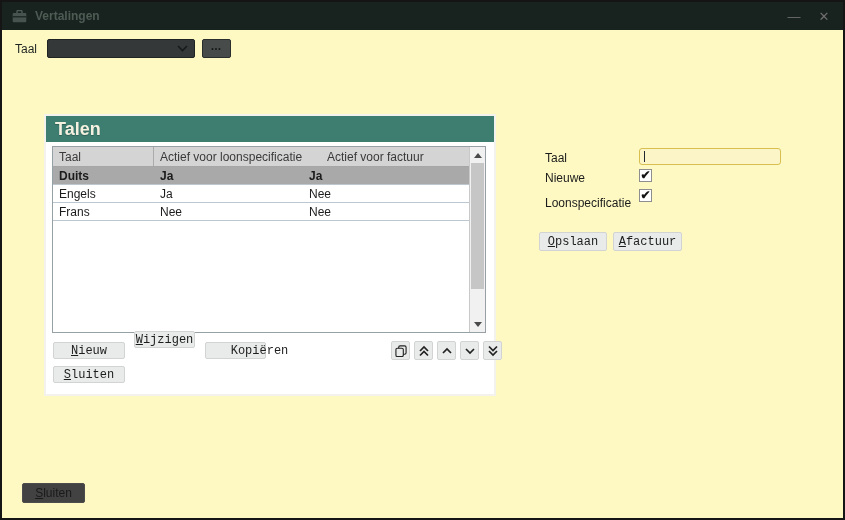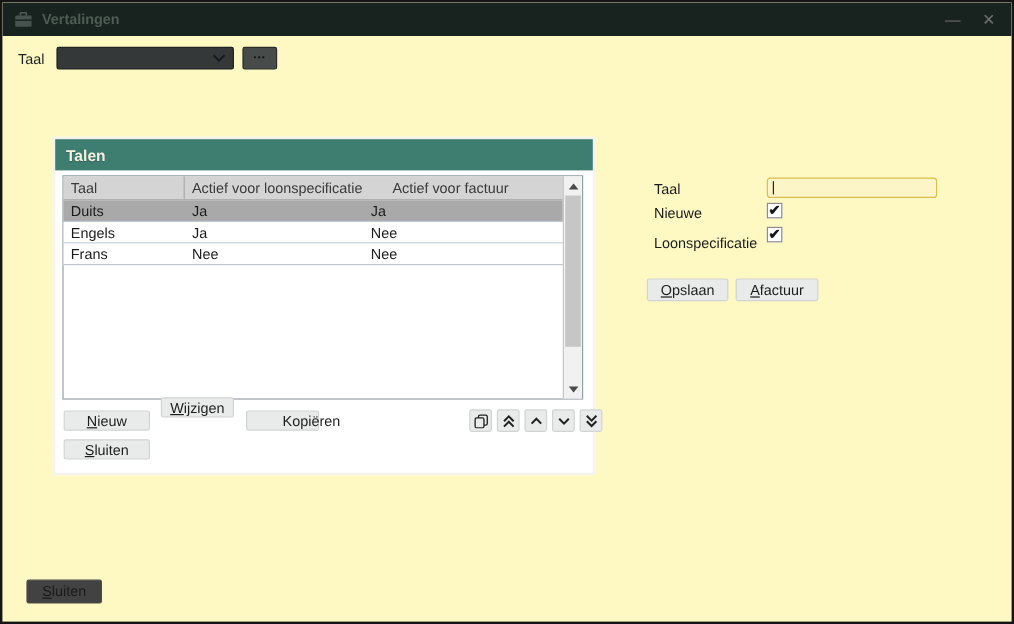--- a/index.html
+++ b/index.html
@@ -34,58 +34,58 @@
     position:absolute; left:200px; top:37px; width:29px; height:19px;
     background:#474B4A; border:1px solid #2A2E2D; border-radius:2px;
     color:#161A19; font-size:12px; font-weight:bold; line-height:15px; text-align:center;
   }
 
   
   .panel { position:absolute; background:#FFFFFF; border:2px solid #F3F2ED; }
   .panel-talen  { left:42px;  top:112px; width:452px; height:282px; }
   .panel-nieuwe { left:528px; top:112px; width:270px; height:146px; }
   .panel-header {
-    height:26px; background:#3E7E71; color:#F4F1E1; font-weight:bold; font-size:13px;
+    height:26px; background:#3E7E71; color:#F4F1E1; font-weight:bold; font-size:18px;
     display:flex; align-items:center; padding-left:9px;
     text-shadow:0 1px 1px rgba(0,0,0,0.25);
   }
 
   
   .grid {
     position:absolute; left:50px; top:144px; width:434px; height:187px;
     border:1px solid #97A1A5; background:#FFFFFF;
   }
   .grid-header { display:flex; height:20px; background:#D4D4D4; border-bottom:1px solid #A6A6A6; }
   .grid-header .hcell {
     color:#3A3A3A; font-size:12px; padding:3px 0 0 6px; border-right:1px solid #ABABAB;
     overflow:hidden; white-space:nowrap;
   }
   .grid-row { display:flex; height:18px; border-bottom:1px solid #BCC7D0; background:#FFFFFF; }
-  .grid-row.selected { background:#A9A9A9; }
+  .grid-row.selected { background:#A9A9A9;font-weight:bold; }
   .grid-row .cell { padding:2px 0 0 6px; color:#1B1B1B; font-size:12px; white-space:nowrap; overflow:hidden; }
   .c1 { width:101px; } .c2 { width:149px; } .c3 { flex:1; border-right:none !important; }
 
   
   .vscroll {
     position:absolute; right:0; top:0; width:16px; height:100%;
     background:#F1F1F1; border-left:1px solid #C9C9C9;
   }
   .sb-btn { position:absolute; left:0; width:15px; height:16px; background:#F1F1F1;
     display:flex; align-items:center; justify-content:center; }
   .sb-up { top:0; } .sb-down { bottom:0; }
   .tri-up   { width:0; height:0; border-left:4px solid transparent; border-right:4px solid transparent; border-bottom:5px solid #4A4A4A; }
   .tri-down { width:0; height:0; border-left:4px solid transparent; border-right:4px solid transparent; border-top:5px solid #4A4A4A; }
   .sb-thumb { position:absolute; left:1px; top:16px; width:13px; height:126px; background:#C6C6C6; }
 
   
   .btn {
     position:absolute; height:17px; background:#E9EAEA; border:1px solid #D2D4D4;
     border-radius:2px; color:#1D1D1D; font-size:12px; text-align:center;
     display:flex; align-items:center; justify-content:center; cursor:default;
-    font-family:Liberation Sans, sans-serif;
+    font-family:Liberation Mono, monospace;
   }
   .ak { text-decoration:underline; }
   .icon-btn {
     position:absolute; top:339px; width:19px; height:19px; background:#E9EAEA;
     border:1px solid #D2D4D4; border-radius:2px;
     display:flex; align-items:center; justify-content:center;
   }
   .icon-btn svg { width:12px; height:12px; }
 
   

